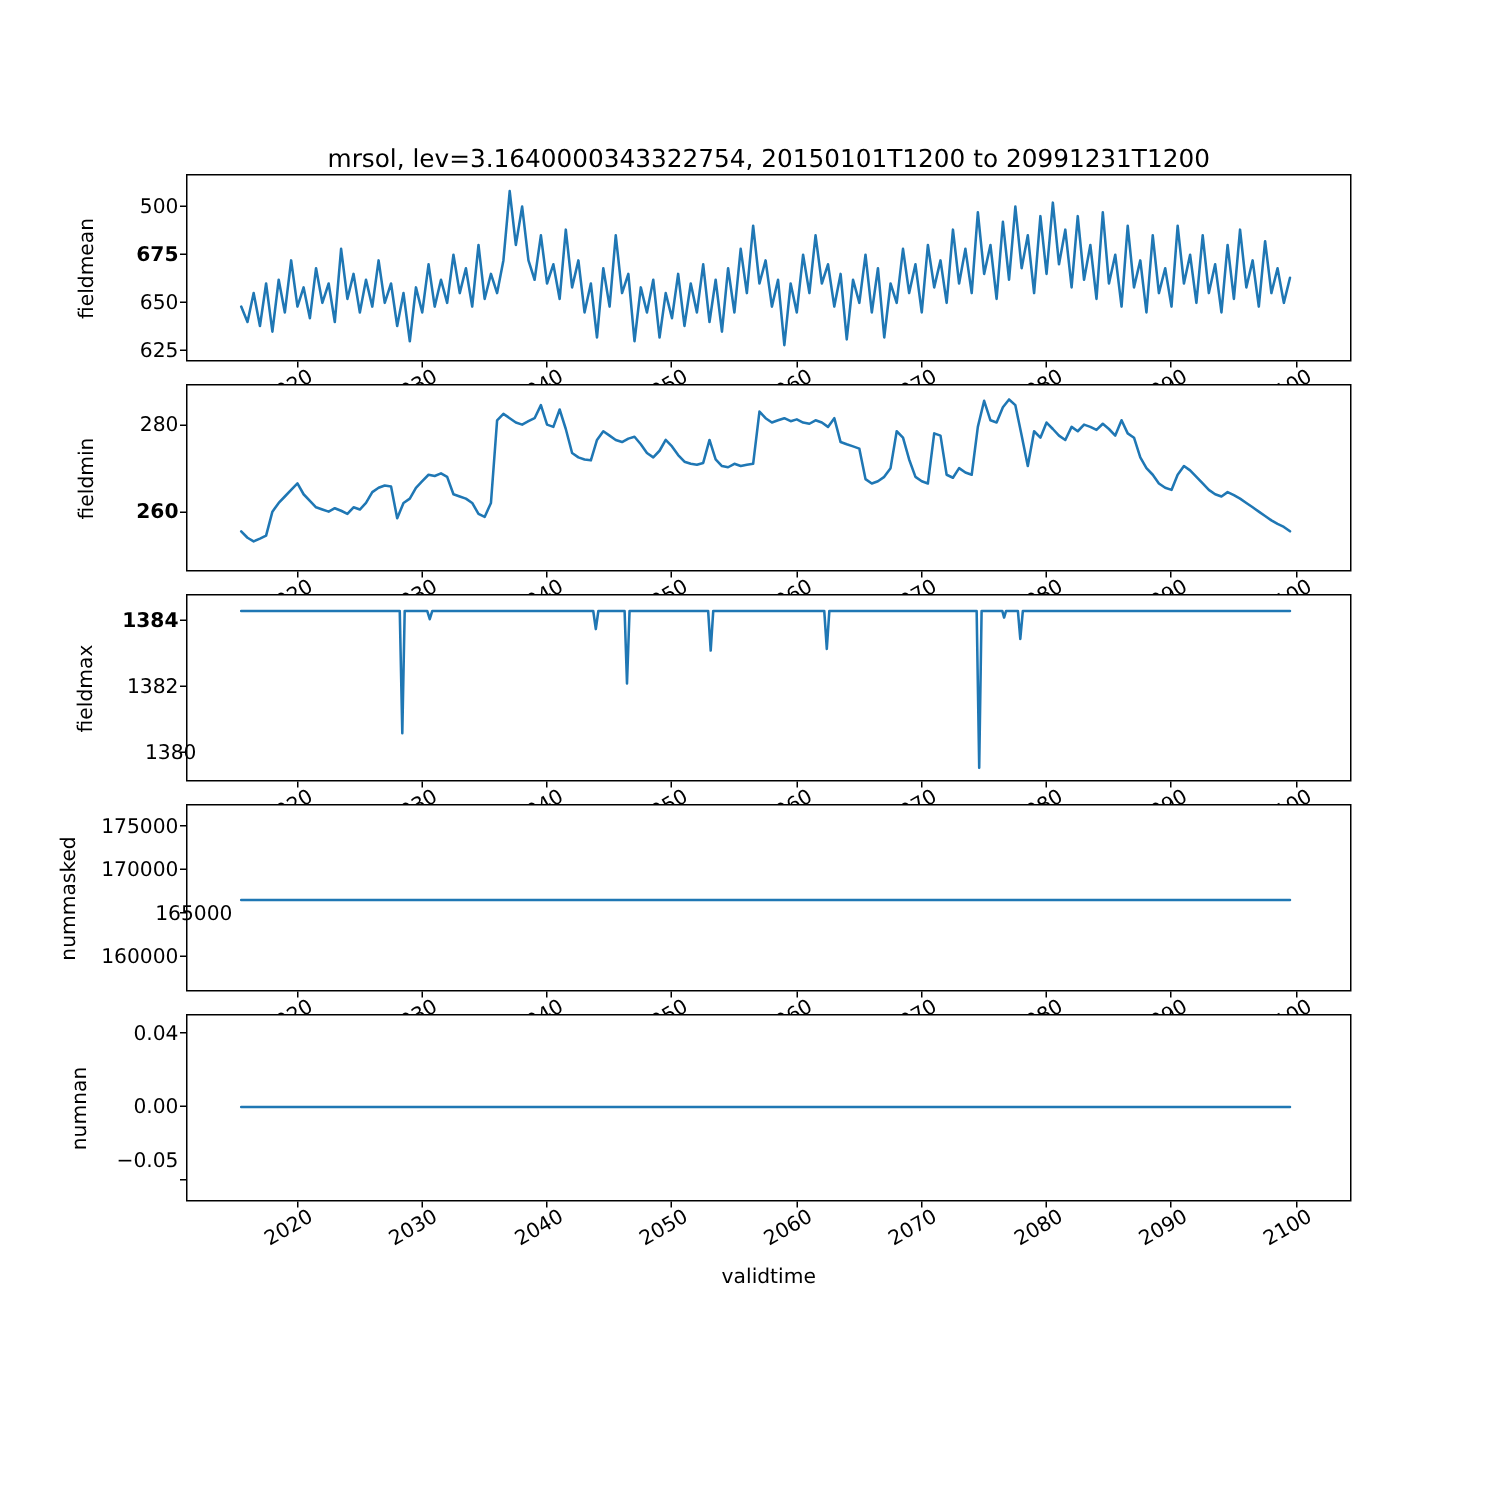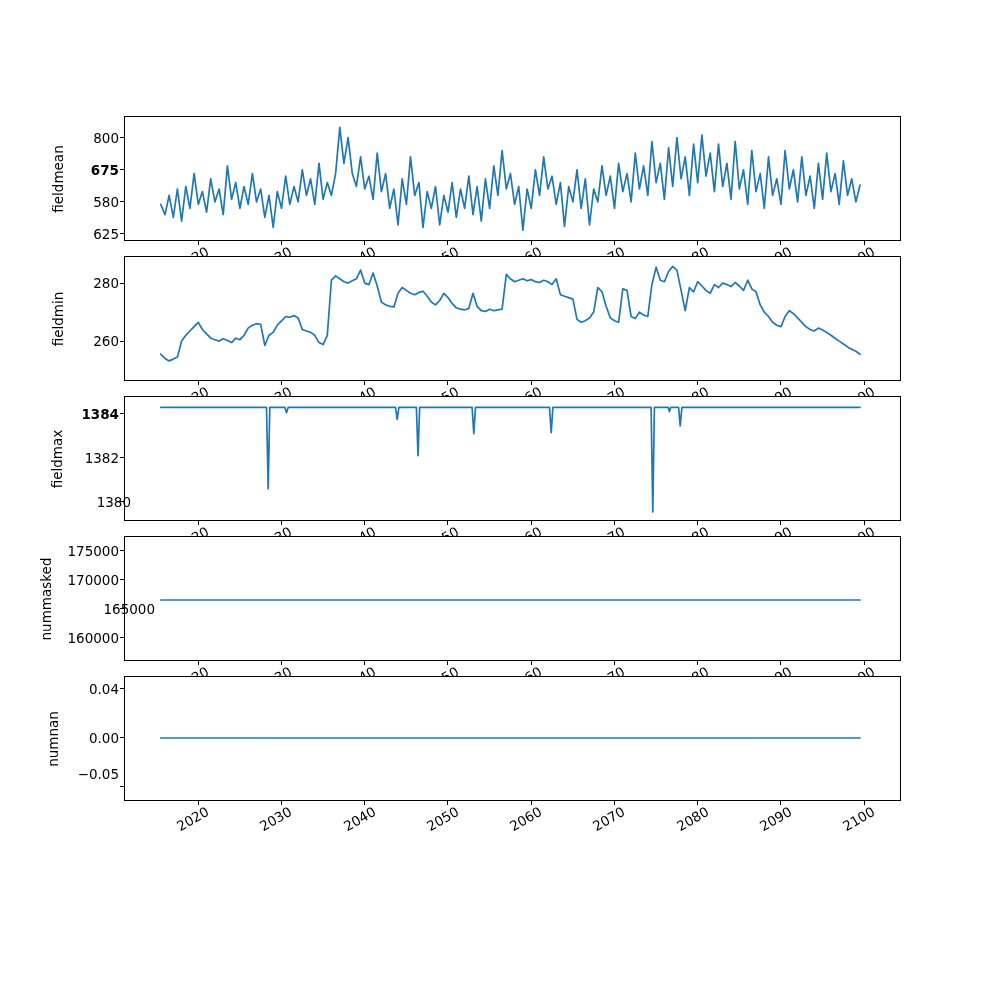--- a/index.html
+++ b/index.html
@@ -13,30 +13,32 @@
   .xtick-label{text-align:right;font-size:13.5px;height:15px;line-height:15px;
                transform-origin:100% 0;transform:rotate(-30deg);white-space:nowrap;}
   .tickmark{background:#000;}
   .ylabel{font-size:13.5px;white-space:nowrap;transform:translate(-50%,-50%) rotate(-90deg);}
   svg{display:block;}
 </style>
 </head>
 <body>
 
 <div id="figure">
+  <div class="abs title" style="z-index: 5;">mrsol, lev=3.1640000343322754, 20150101T1200 to 20991231T1200</div>
+  <div class="abs xlabel" style="z-index: 5;">validtime</div>
 
 <div class="abs axes-box" style="left: 124px; top: 116px; width: 777px; height: 125px;"></div>
     <div class="abs tickmark" style="left: 120px; top: 233.466px; width: 4px; height: 1px;"></div>
     <div class="abs ytick-label" style="left: 0px; top: 226.966px; width: 119px;">625</div>
     <div class="abs tickmark" style="left: 120px; top: 201.367px; width: 4px; height: 1px;"></div>
-    <div class="abs ytick-label" style="left: 0px; top: 194.867px; width: 119px;">580</div>
+    <div class="abs ytick-label" style="left: 0px; top: 194.867px; width: 119px;">650</div>
     <div class="abs tickmark" style="left: 120px; top: 169.269px; width: 4px; height: 1px;"></div>
     <div class="abs ytick-label" style="left: 0px; top: 162.769px; width: 119px; font-weight: bold;">675</div>
     <div class="abs tickmark" style="left: 120px; top: 137.171px; width: 4px; height: 1px;"></div>
-    <div class="abs ytick-label" style="left: 0px; top: 130.671px; width: 119px;">800</div>
+    <div class="abs ytick-label" style="left: 0px; top: 130.671px; width: 119px;">500</div>
     <div class="abs tickmark" style="left: 197.755px; top: 241px; width: 1px; height: 4px;"></div>
     <div class="abs xtick-label" style="left: 160.255px; top: 244px; width: 44px;">2020</div>
     <div class="abs tickmark" style="left: 280.998px; top: 241px; width: 1px; height: 4px;"></div>
     <div class="abs xtick-label" style="left: 243.498px; top: 244px; width: 44px;">2030</div>
     <div class="abs tickmark" style="left: 364.242px; top: 241px; width: 1px; height: 4px;"></div>
     <div class="abs xtick-label" style="left: 326.742px; top: 244px; width: 44px;">2040</div>
     <div class="abs tickmark" style="left: 447.486px; top: 241px; width: 1px; height: 4px;"></div>
     <div class="abs xtick-label" style="left: 409.986px; top: 244px; width: 44px;">2050</div>
     <div class="abs tickmark" style="left: 530.73px; top: 241px; width: 1px; height: 4px;"></div>
     <div class="abs xtick-label" style="left: 493.23px; top: 244px; width: 44px;">2060</div>
@@ -47,21 +49,21 @@
     <div class="abs tickmark" style="left: 780.461px; top: 241px; width: 1px; height: 4px;"></div>
     <div class="abs xtick-label" style="left: 742.961px; top: 244px; width: 44px;">2090</div>
     <div class="abs tickmark" style="left: 863.705px; top: 241px; width: 1px; height: 4px;"></div>
     <div class="abs xtick-label" style="left: 826.205px; top: 244px; width: 44px;">2100</div>
     <div class="abs ylabel" style="left: 58px; top: 178.5px;">fieldmean</div>
     <svg width="775" height="123" style="position: absolute; left: 125px; top: 117px; overflow: hidden;">
       <polyline points="35.8,87.4 40.0,97.7 44.1,78.4 48.3,100.3 52.4,72.0 56.6,104.1 60.8,69.5 64.9,91.3 69.1,56.6 73.3,87.4 77.4,74.6 81.6,95.1 85.7,61.8 89.9,84.9 94.1,72.0 98.2,97.7 102.4,48.9 106.6,82.3 110.7,65.6 114.9,91.3 119.0,69.5 123.2,87.4 127.4,56.6 131.5,84.9 135.7,72.0 139.8,100.3 144.0,78.4 148.2,110.5 152.3,74.6 156.5,91.3 160.7,59.2 164.8,87.4 169.0,69.5 173.1,84.9 177.3,52.8 181.5,78.4 185.6,61.8 189.8,87.4 194.0,46.3 198.1,82.3 202.3,65.6 206.4,78.4 210.6,56.6 214.8,10.4 218.9,46.3 223.1,20.7 227.3,56.6 231.4,69.5 235.6,39.9 239.7,72.0 243.9,59.2 248.1,82.3 252.2,36.1 256.4,74.6 260.6,56.6 264.7,91.3 268.9,72.0 273.0,108.0 277.2,61.8 281.4,87.4 285.5,39.9 289.7,78.4 293.9,65.6 298.0,110.5 302.2,74.6 306.3,91.3 310.5,69.5 314.7,108.0 318.8,78.4 323.0,95.1 327.1,65.6 331.3,100.3 335.5,72.0 339.6,91.3 343.8,59.2 348.0,97.7 352.1,69.5 356.3,104.1 360.4,61.8 364.6,91.3 368.8,48.9 372.9,78.4 377.1,33.5 381.3,72.0 385.4,56.6 389.6,87.4 393.7,69.5 397.9,113.1 402.1,72.0 406.2,91.3 410.4,52.8 414.6,78.4 418.7,39.9 422.9,72.0 427.0,59.2 431.2,87.4 435.4,65.6 439.5,109.3 443.7,69.5 447.9,84.9 452.0,52.8 456.2,91.3 460.3,61.8 464.5,108.0 468.7,72.0 472.8,84.9 477.0,48.9 481.1,78.4 485.3,59.2 489.5,91.3 493.6,46.3 497.8,74.6 502.0,56.6 506.1,84.9 510.3,36.1 514.4,72.0 518.6,48.9 522.8,78.4 526.9,24.5 531.1,65.6 535.3,46.3 539.4,82.3 543.6,30.9 547.7,69.5 551.9,20.7 556.1,61.8 560.2,39.9 564.4,78.4 568.6,27.1 572.7,65.6 576.9,18.1 581.0,59.2 585.2,36.1 589.4,74.6 593.5,27.1 597.7,69.5 601.9,46.3 606.0,82.3 610.2,24.5 614.3,72.0 618.5,52.8 622.7,87.4 626.8,33.5 631.0,74.6 635.2,56.6 639.3,91.3 643.5,39.9 647.6,78.4 651.8,61.8 656.0,87.4 660.1,33.5 664.3,72.0 668.4,52.8 672.6,84.9 676.8,39.9 680.9,78.4 685.1,59.2 689.3,91.3 693.4,46.3 697.6,82.3 701.7,36.1 705.9,74.6 710.1,56.6 714.2,87.4 718.4,43.8 722.6,78.4 726.7,61.8 730.9,84.9 735.0,68.2" fill="none" stroke="#1f77b4" stroke-width="1.7" stroke-linejoin="round" stroke-linecap="round"></polyline>
     </svg>
     <div class="abs axes-box" style="left: 124px; top: 256px; width: 777px; height: 125px;"></div>
     <div class="abs tickmark" style="left: 120px; top: 340.627px; width: 4px; height: 1px;"></div>
-    <div class="abs ytick-label" style="left: 0px; top: 334.127px; width: 119px;">260</div>
+    <div class="abs ytick-label" style="left: 0px; top: 334.127px; width: 119px; font-weight: bold;">260</div>
     <div class="abs tickmark" style="left: 120px; top: 282.608px; width: 4px; height: 1px;"></div>
     <div class="abs ytick-label" style="left: 0px; top: 276.108px; width: 119px;">280</div>
     <div class="abs tickmark" style="left: 197.755px; top: 381px; width: 1px; height: 4px;"></div>
     <div class="abs xtick-label" style="left: 160.255px; top: 384px; width: 44px;">2020</div>
     <div class="abs tickmark" style="left: 280.998px; top: 381px; width: 1px; height: 4px;"></div>
     <div class="abs xtick-label" style="left: 243.498px; top: 384px; width: 44px;">2030</div>
     <div class="abs tickmark" style="left: 364.242px; top: 381px; width: 1px; height: 4px;"></div>
     <div class="abs xtick-label" style="left: 326.742px; top: 384px; width: 44px;">2040</div>
     <div class="abs tickmark" style="left: 447.486px; top: 381px; width: 1px; height: 4px;"></div>
     <div class="abs xtick-label" style="left: 409.986px; top: 384px; width: 44px;">2050</div>

